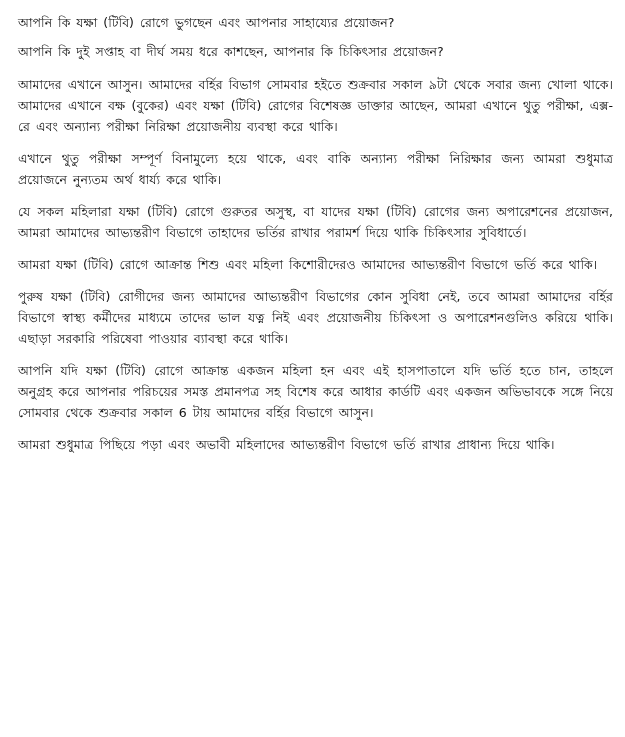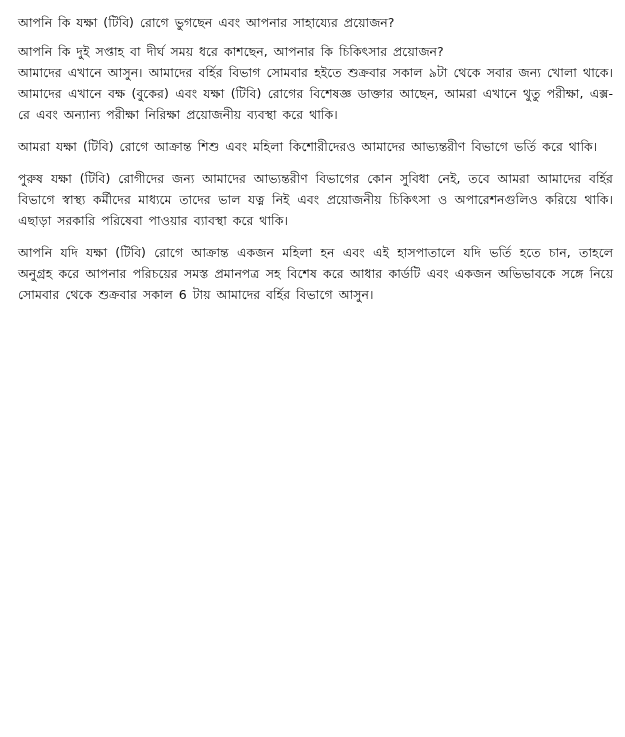--- a/index.html
+++ b/index.html
@@ -20,25 +20,28 @@
       width: 625px;
     }
     .para {
       margin: 0 0 11px 0;
       font-size: 12.5px;
       line-height: 21px;
       text-align: justify;
       word-spacing: 2px;
     }
     .para.q1 { margin-top: 8px; margin-bottom: 8px; }
-    .para.q2 { margin-bottom: 0; }
+    .para.q2 { margin-bottom: 12px; }
   </style>
 </head>
 <body>
 
 <div class="doc">
   <p class="para q1">আপনি কি যক্ষা (টিবি) রোগে ভুগছেন এবং আপনার সাহায্যের প্রয়োজন?</p>
   <p class="para q2">আপনি কি দুই সপ্তাহ বা দীর্ঘ সময় ধরে কাশছেন, আপনার কি চিকিৎসার প্রয়োজন?</p>
   <p class="para">আমাদের এখানে আসুন। আমাদের বর্হির বিভাগ সোমবার হইতে শুক্রবার সকাল ৯টা থেকে সবার জন্য খোলা থাকে। আমাদের এখানে বক্ষ (বুকের) এবং যক্ষা (টিবি) রোগের বিশেষজ্ঞ ডাক্তার আছেন, আমরা এখানে থুতু পরীক্ষা, এক্স-রে এবং অন্যান্য পরীক্ষা নিরিক্ষা প্রয়োজনীয় ব্যবস্থা করে থাকি।</p>
+  <p class="para">এখানে থুতু পরীক্ষা সম্পূর্ণ বিনামুল্যে হয়ে থাকে, এবং বাকি অন্যান্য পরীক্ষা নিরিক্ষার জন্য আমরা শুধুমাত্র প্রয়োজনে নুন্যতম অর্থ ধার্য্য করে থাকি।</p>
+  <p class="para">যে সকল মহিলারা যক্ষা (টিবি) রোগে গুরুতর অসুস্থ, বা যাদের যক্ষা (টিবি) রোগের জন্য অপারেশনের প্রয়োজন, আমরা আমাদের আভ্যন্তরীণ বিভাগে তাহাদের ভর্তির রাখার পরামর্শ দিয়ে থাকি চিকিৎসার সুবিধার্তে।</p>
   <p class="para">আমরা যক্ষা (টিবি) রোগে আক্রান্ত শিশু এবং মহিলা কিশোরীদেরও আমাদের আভ্যন্তরীণ বিভাগে ভর্তি করে থাকি।</p>
   <p class="para">পুরুষ যক্ষা (টিবি) রোগীদের জন্য আমাদের আভ্যন্তরীণ বিভাগের কোন সুবিধা নেই, তবে আমরা আমাদের বর্হির বিভাগে স্বাস্থ্য কর্মীদের মাধ্যমে তাদের ভাল যত্ন নিই এবং প্রয়োজনীয় চিকিৎসা ও অপারেশনগুলিও করিয়ে থাকি। এছাড়া সরকারি পরিষেবা পাওয়ার ব্যাবস্থা করে থাকি।</p>
   <p class="para">আপনি যদি যক্ষা (টিবি) রোগে আক্রান্ত একজন মহিলা হন এবং এই হাসপাতালে যদি ভর্তি হতে চান, তাহলে অনুগ্রহ করে আপনার পরিচয়ের সমস্ত প্রমানপত্র সহ বিশেষ করে আধার কার্ডটি এবং একজন অভিভাবকে সঙ্গে নিয়ে সোমবার থেকে শুক্রবার সকাল 6 টায় আমাদের বর্হির বিভাগে আসুন।</p>
+  <p class="para">আমরা শুধুমাত্র পিছিয়ে পড়া এবং অভাবী মহিলাদের আভ্যন্তরীণ বিভাগে ভর্তি রাখার প্রাধান্য দিয়ে থাকি।</p>
 </div>
 
 </body></html>

